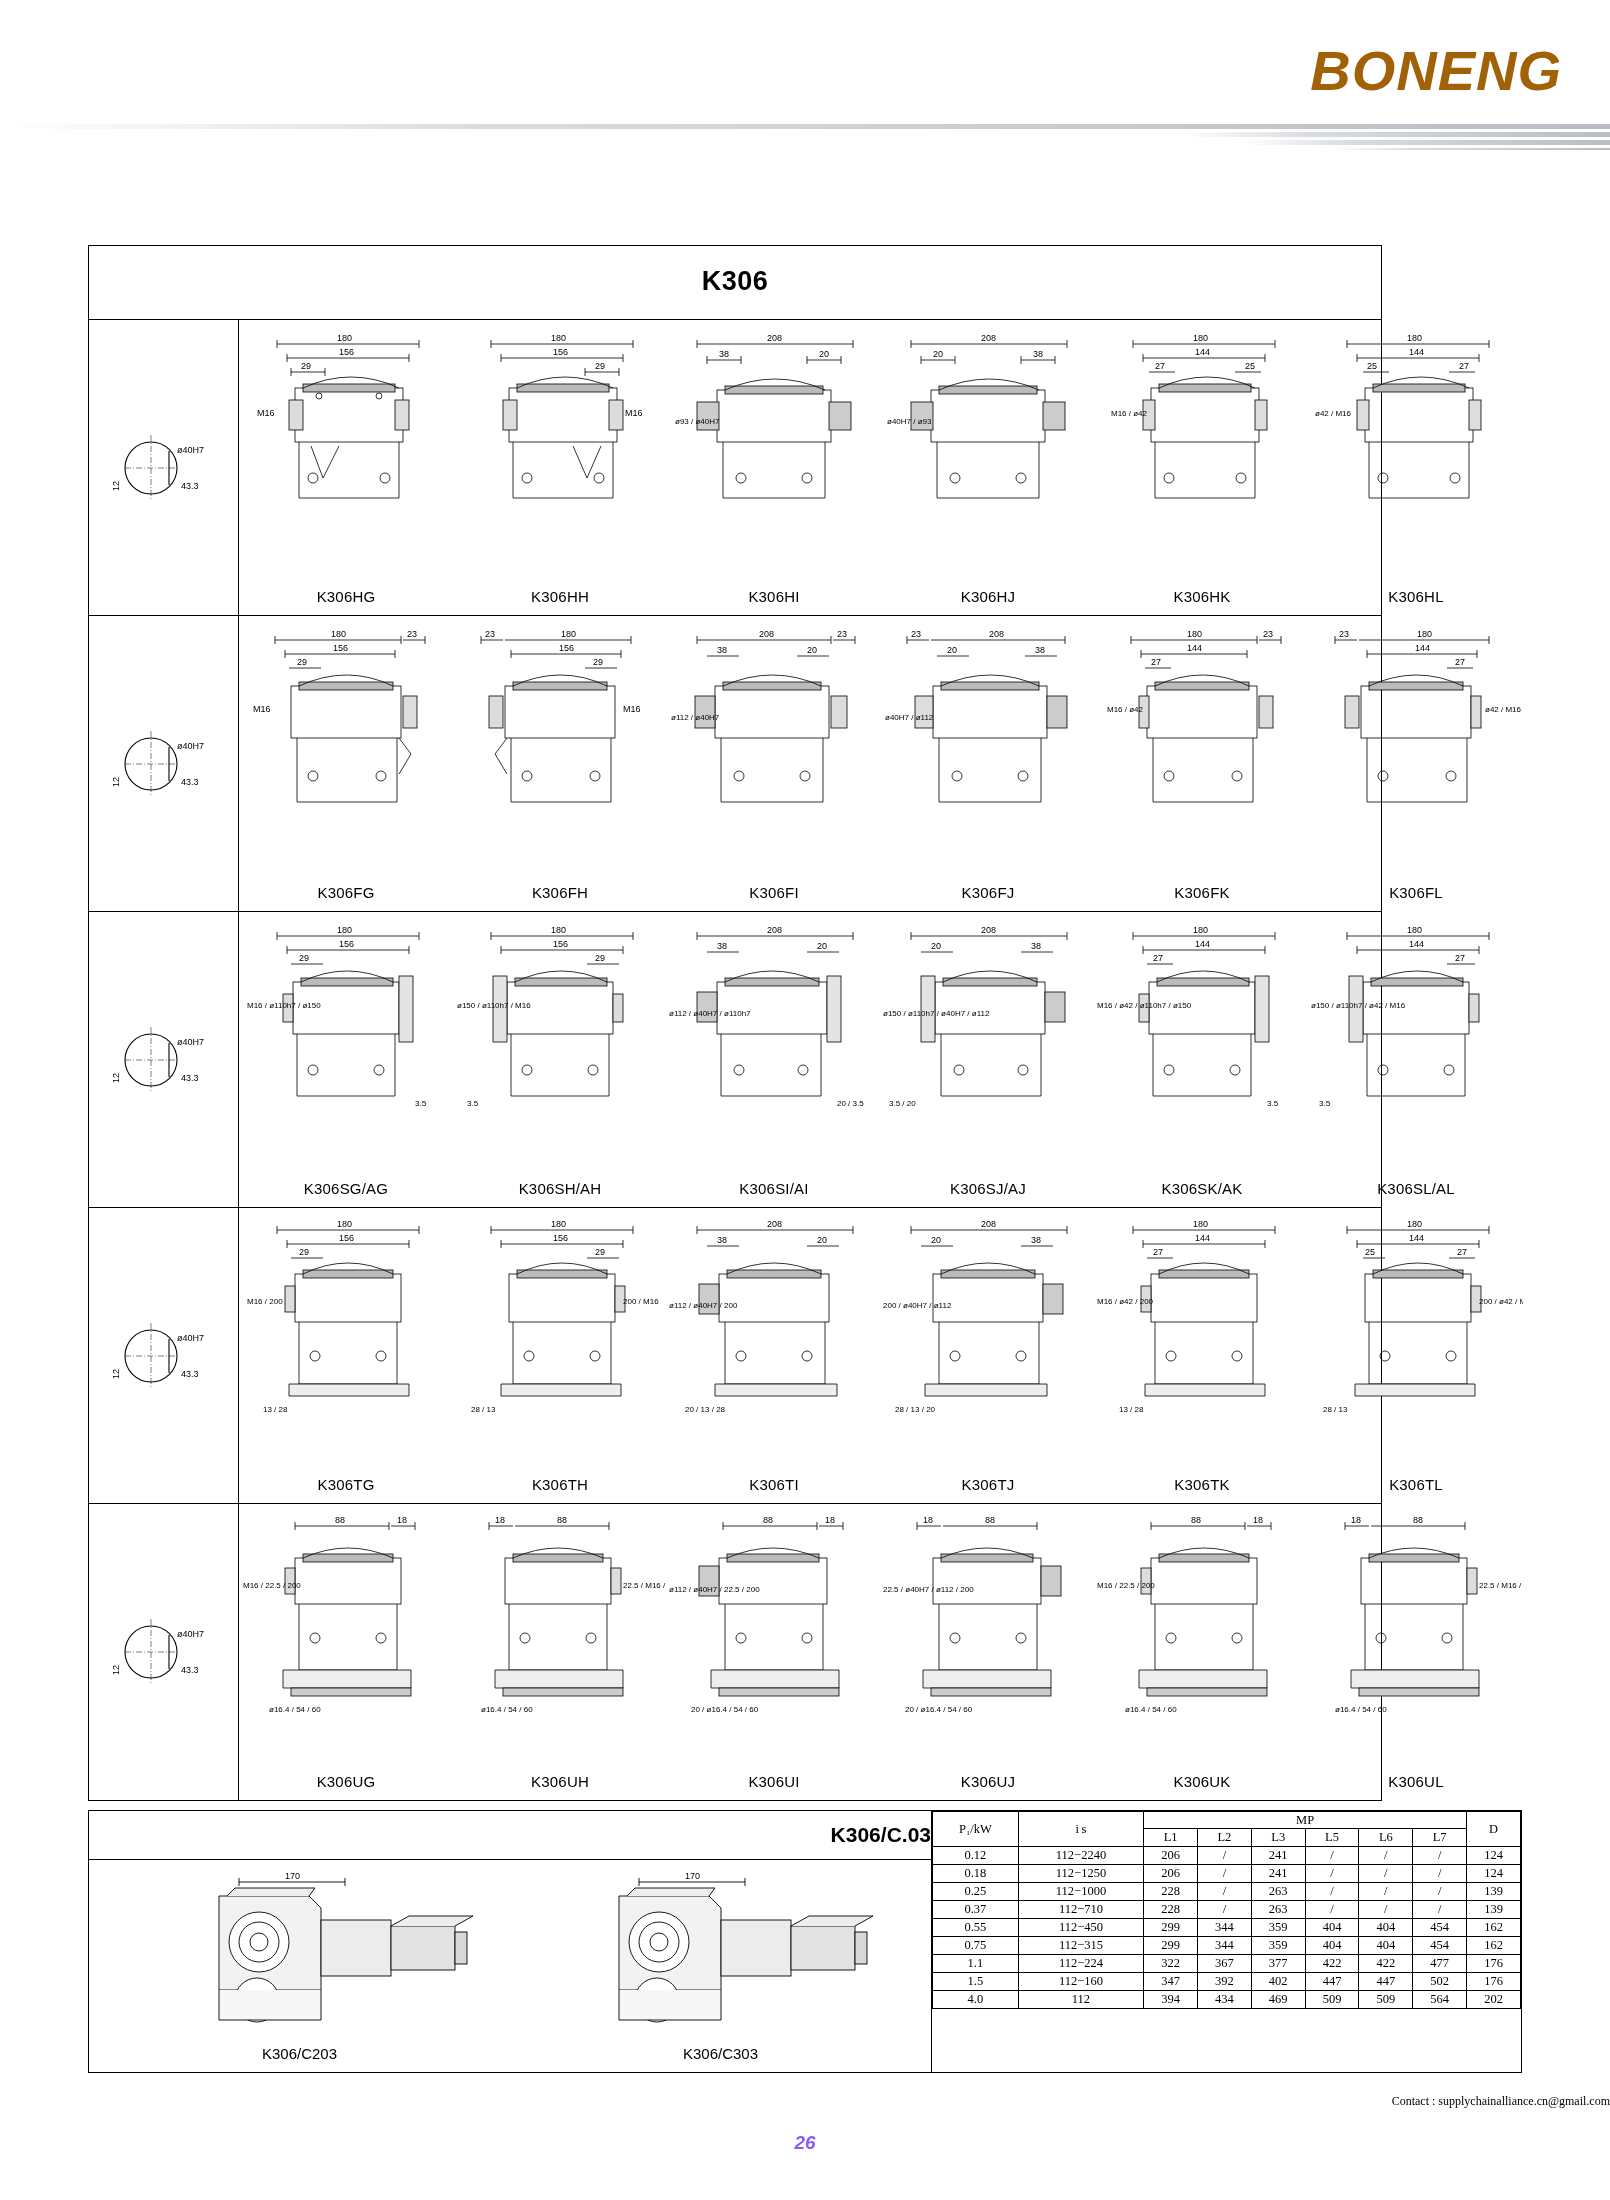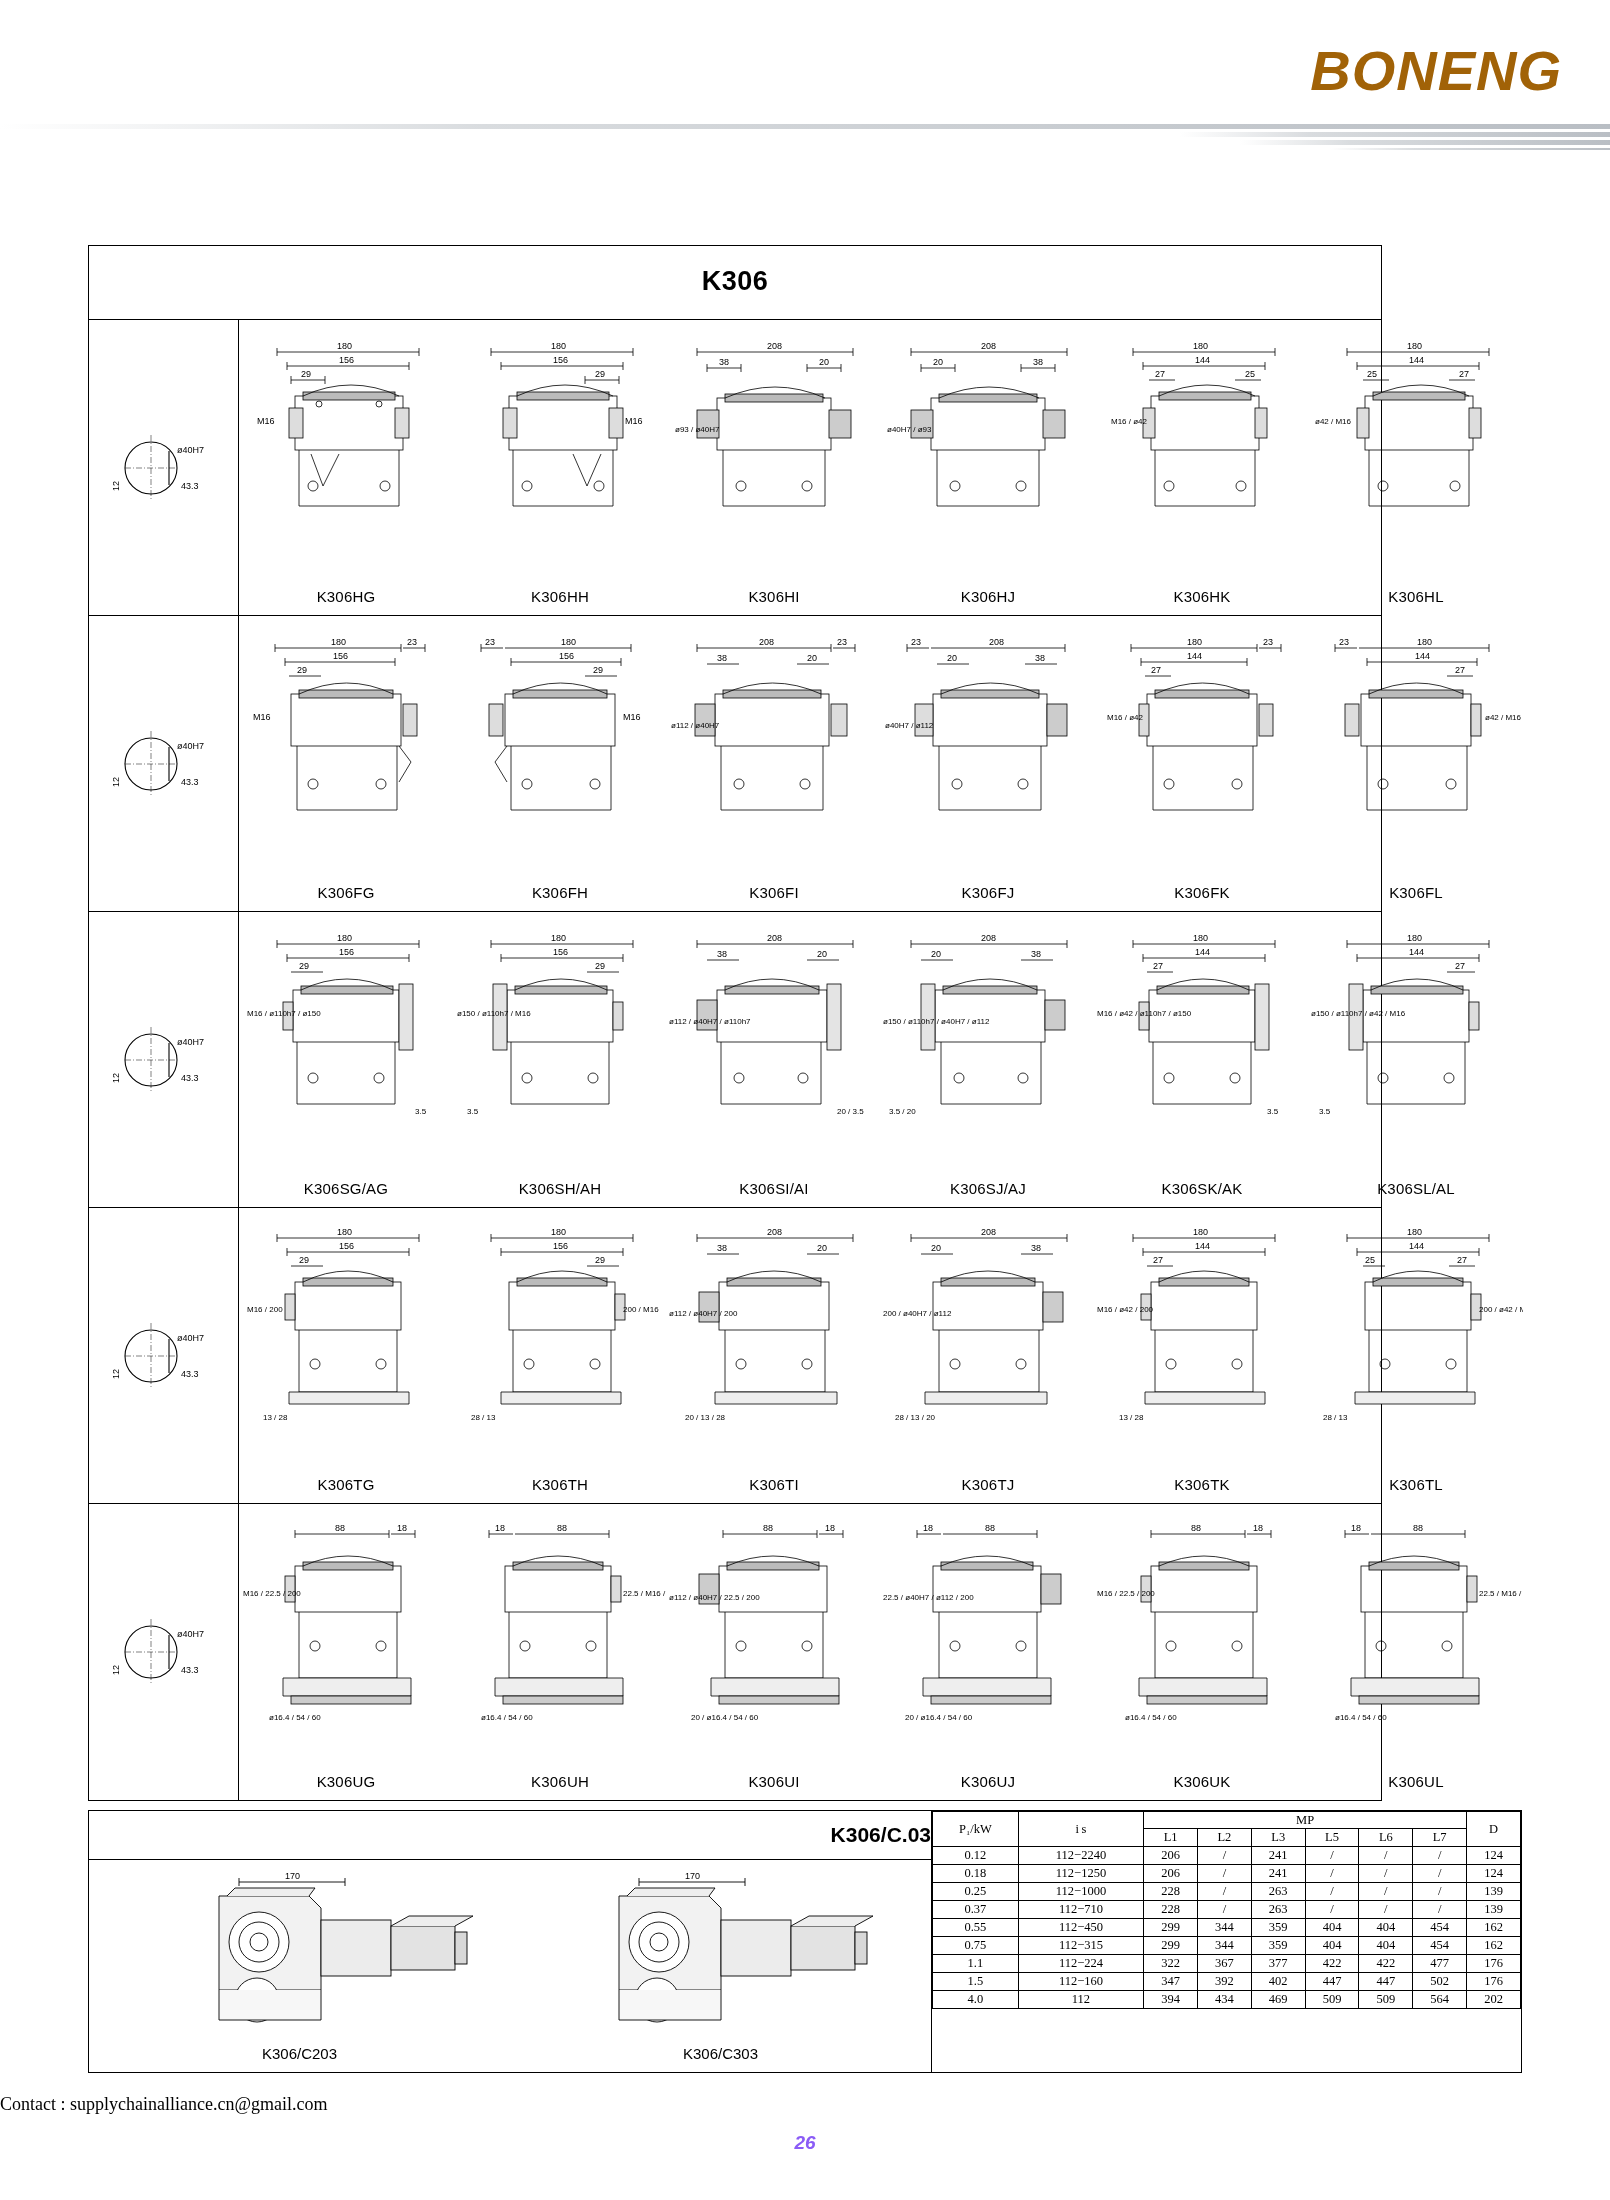--- a/index.html
+++ b/index.html
@@ -81,21 +81,21 @@
   .cell .caption {
     font-size:15px;
     padding-bottom:6px;
     letter-spacing:0.2px;
     text-align:center;
   }
   .fig {
     position:relative;
     width:100%;
     height:215px;
-    margin-top:16px;
+    margin-top:8px;
     text-decoration:underline;
   }
   
   .keyfig {
     position:absolute;
     left:0; top:50%;
     transform:translateY(-50%);
     width:150px; height:110px;
   }
   svg { display:block; }
@@ -141,22 +141,22 @@
     padding:1px 2px;
     height:18px;
     line-height:1;
   }
   table.mp th { font-weight:normal; }
   table.mp tr.hdr1 th { height:17px; }
   
   .contact {
     position:absolute;
     left:0; right:0; top:2094px;
-    text-align:left;
-    font-size:18px;
+    text-align:right;
+    font-size:12px;
     font-family:"Liberation Serif", serif;
   }
   .pagenum {
     position:absolute;
     left:0; right:0; top:2132px;
     text-align:center;
     font-size:19px;
     font-weight:bold;
     font-style:italic;
     color:#8b5cf6;

